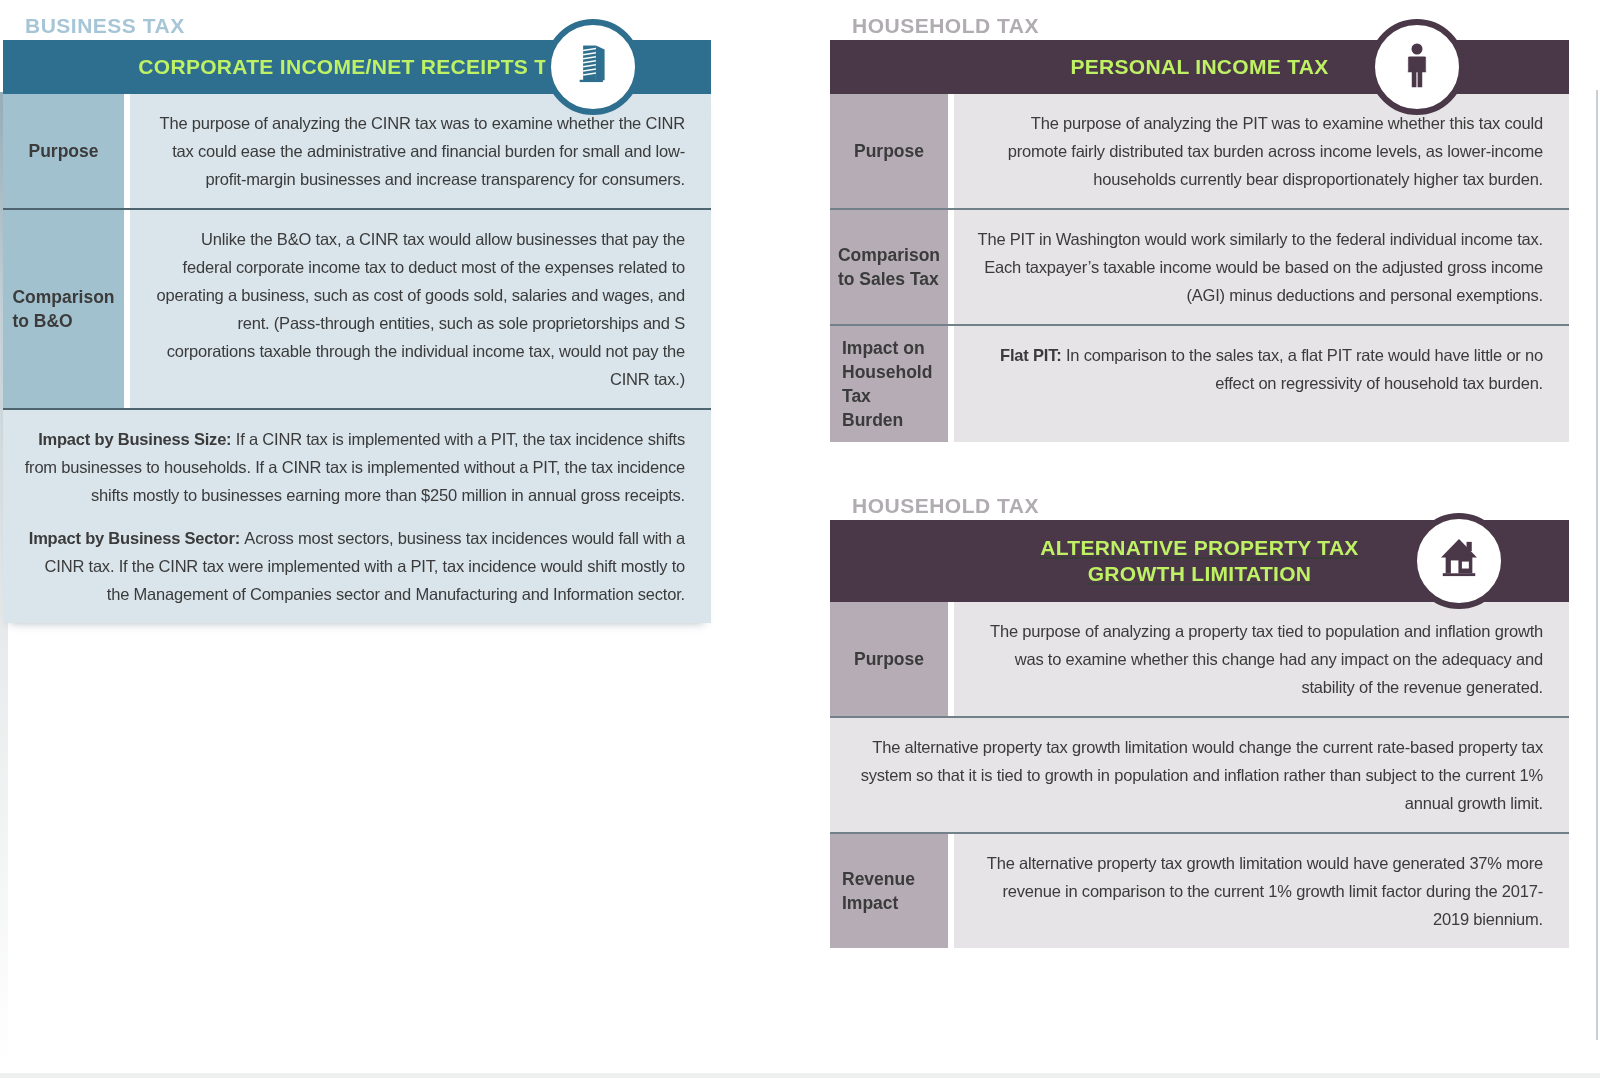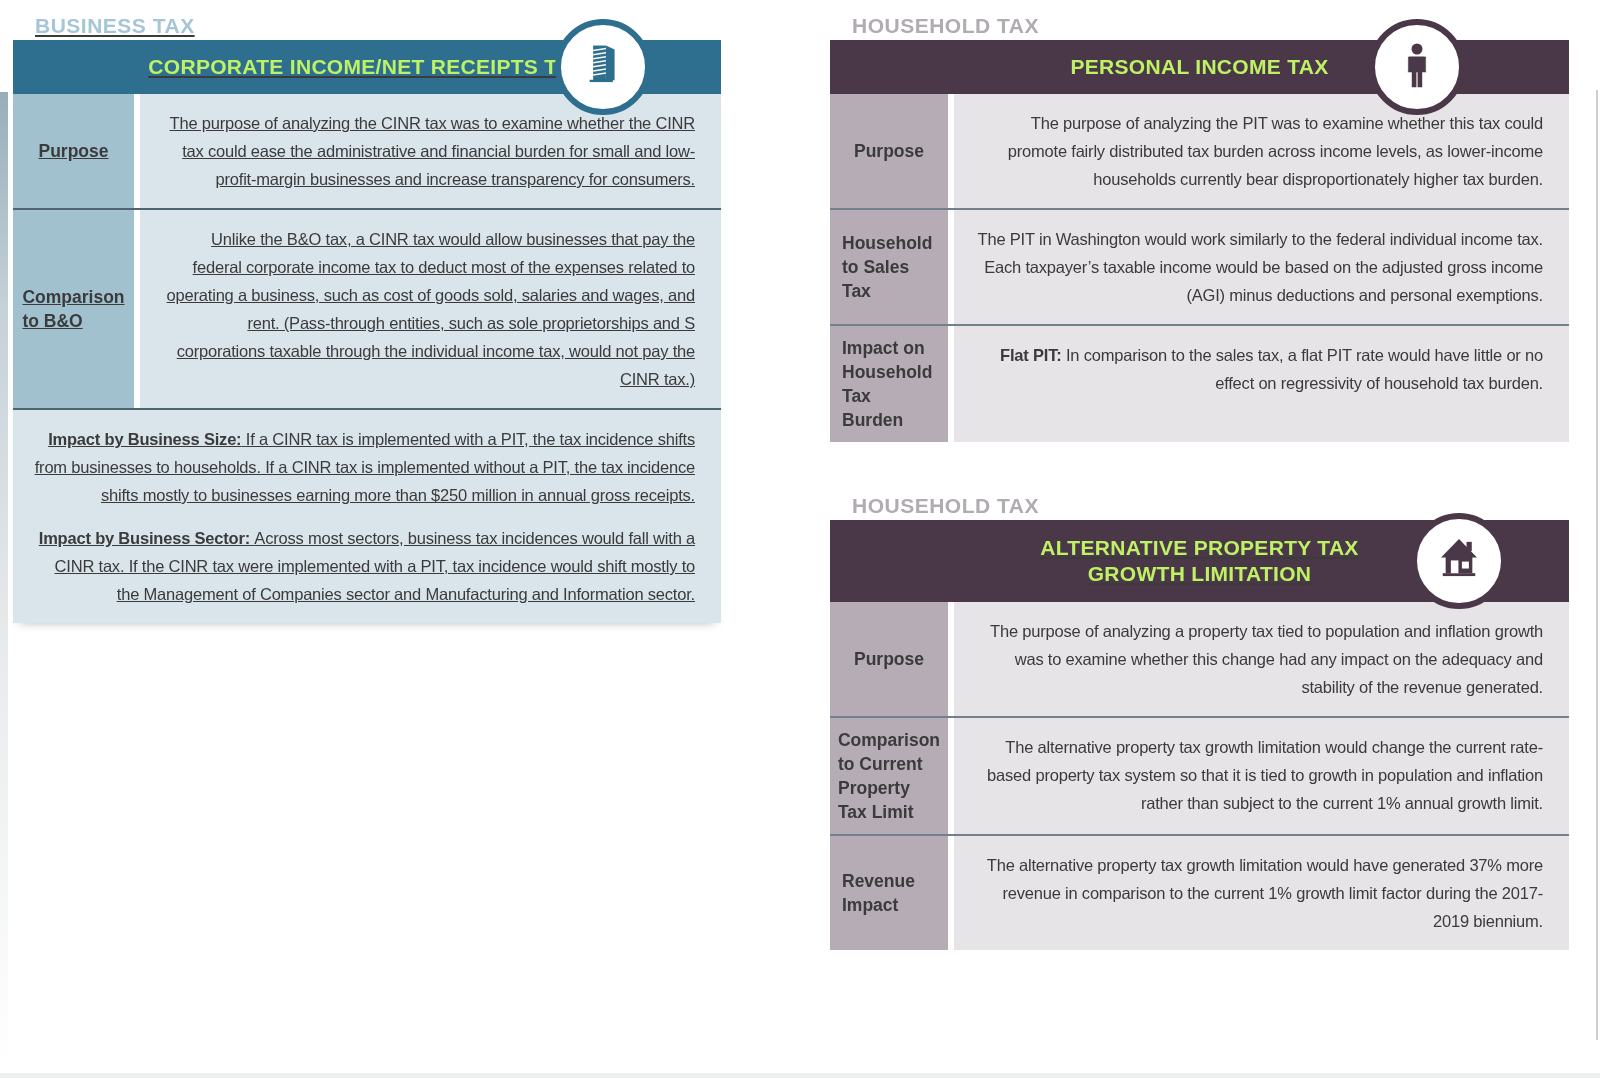--- a/index.html
+++ b/index.html
@@ -6,21 +6,21 @@
   body{width:1600px;height:1078px;position:relative;overflow:hidden;
        font-family:"Liberation Sans", sans-serif;color:#3b3b3b;}
 
   
   .edge-left{position:absolute;left:0;top:92px;bottom:8px;width:8px;opacity:.5;
     background:linear-gradient(to bottom,#2f5d74 0%,#8aa4b0 22%,#cfd4d6 55%,#ffffff 100%);}
   .edge-right{position:absolute;right:2px;top:90px;height:950px;width:2px;background:#b3bbc0;opacity:.7;}
   .edge-bottom{position:absolute;left:0;right:0;bottom:0;height:5px;background:#e3e4e5;opacity:.6;}
 
   .col{position:absolute;top:14px;}
-  .col-left{left:13px;width:708px;text-decoration:underline;}
+  .col-left{left:3px;width:708px;}
   .col-right{left:817px;width:739px;padding-left:13px;}
 
   .section-label{font-weight:bold;font-size:21px;line-height:24px;letter-spacing:.5px;margin:0 0 2px 22px;}
   .lbl-biz{color:#a6c5d6;}
   .lbl-hh{color:#b1abb2;}
 
   .tbl{width:100%;}
   .t-teal{--hdr:#2e6e8e;--side:#a2c1ce;--body:#d9e4eb;--sep:#4e6570;}
   .t-plum{--hdr:#4a3747;--side:#b5acb5;--body:#e6e4e6;--sep:#72808a;}
   .t-teal .tblbody{box-shadow:0 7px 9px -7px rgba(40,60,70,.35);}
@@ -139,21 +139,21 @@
     </div>
 
     <div class="tblbody">
       <div class="row">
         <div class="side">Purpose</div>
         <div class="cell">
           <p><span class="lead"></span><span>The purpose of analyzing the PIT was to examine whether this tax could promote fairly distributed tax burden across income levels, as lower-income households currently bear disproportionately higher tax burden.</span></p>
         </div>
       </div>
       <div class="row">
-        <div class="side">Household to Sales Tax</div>
+        <div class="side">Comparison to Sales Tax</div>
         <div class="cell">
           <p><span class="lead"></span><span>The PIT in Washington would work similarly to the federal individual income tax. Each taxpayer’s taxable income would be based on the adjusted gross income (AGI) minus deductions and personal exemptions.</span></p>
         </div>
       </div>
       <div class="row">
         <div class="side">Impact on Household Tax Burden</div>
         <div class="cell">
           <p><span class="lead">Flat PIT:</span><span>In comparison to the sales tax, a flat PIT rate would have little or no effect on regressivity of household tax burden.</span></p>
         </div>
       </div>
@@ -181,21 +181,20 @@
     </div>
 
     <div class="tblbody">
       <div class="row">
         <div class="side">Purpose</div>
         <div class="cell">
           <p><span class="lead"></span><span>The purpose of analyzing a property tax tied to population and inflation growth was to examine whether this change had any impact on the adequacy and stability of the revenue generated.</span></p>
         </div>
       </div>
       <div class="row">
-        <div class="side">Comparison to Current Property Tax Limit</div>
         <div class="cell">
           <p><span class="lead"></span><span>The alternative property tax growth limitation would change the current rate-based property tax system so that it is tied to growth in population and inflation rather than subject to the current 1% annual growth limit.</span></p>
         </div>
       </div>
       <div class="row">
         <div class="side">Revenue Impact</div>
         <div class="cell">
           <p><span class="lead"></span><span>The alternative property tax growth limitation would have generated 37% more revenue in comparison to the current 1% growth limit factor during the 2017-2019 biennium.</span></p>
         </div>
       </div>

